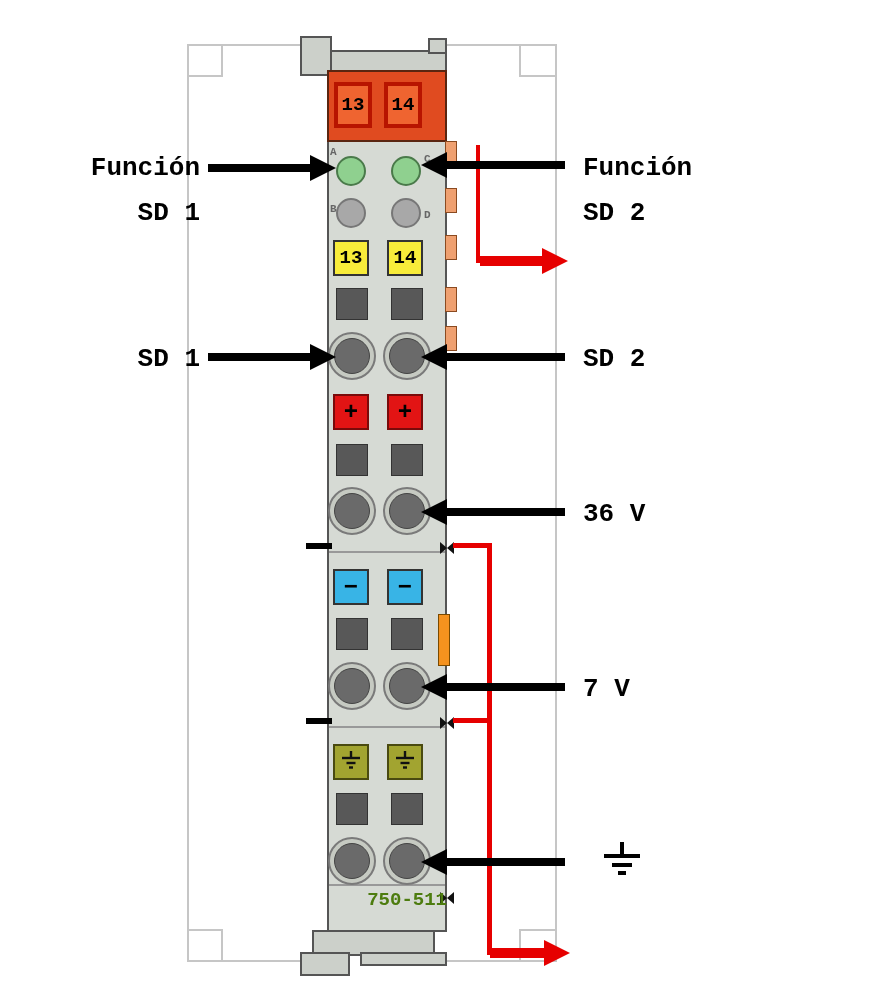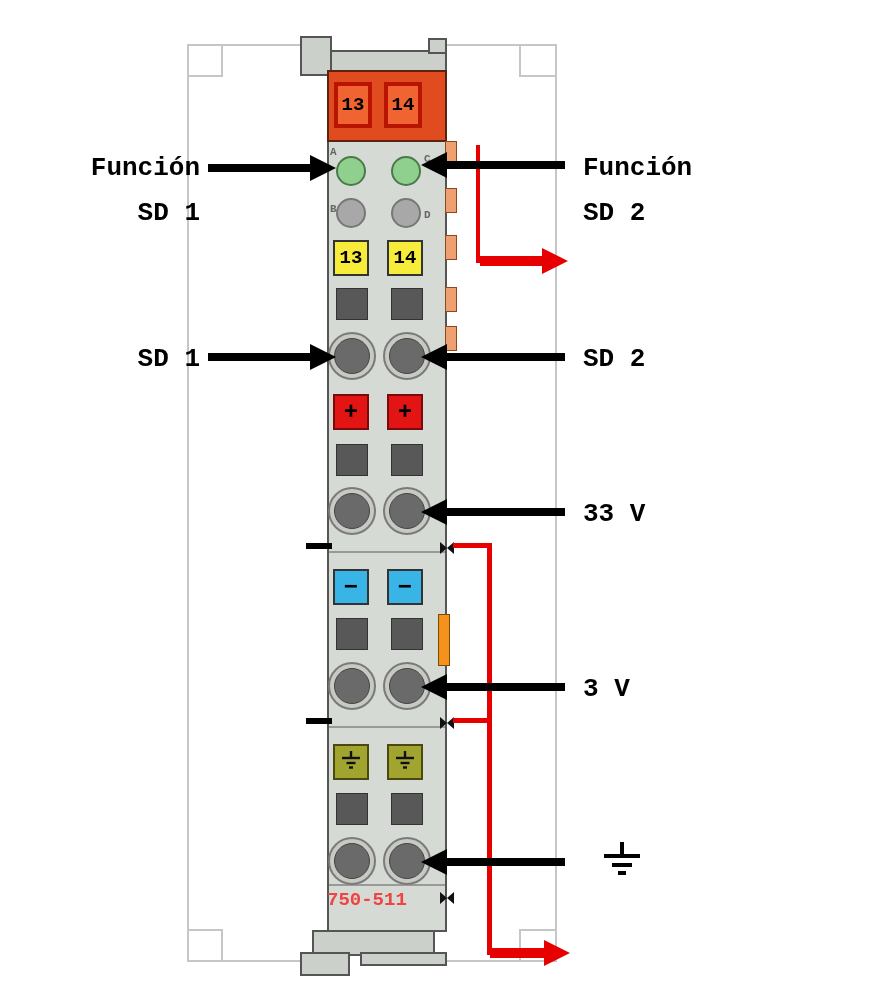--- a/index.html
+++ b/index.html
@@ -176,22 +176,22 @@
   </div>
   <div class="dark-sq" style="left:336px;top:793px;"></div>
   <div class="dark-sq" style="left:391px;top:793px;"></div>
   <div class="clamp" style="left:328px;top:837px;">
     <div class="clamp-inner"></div>
   </div>
   <div class="clamp" style="left:383px;top:837px;">
     <div class="clamp-inner"></div>
   </div>
 
-  <div style="position:absolute;left:327px;top:889px;width:120px;text-align:left;
-              font-weight:bold;font-size:19px;color:#ef4444;">
+  <div style="position:absolute;left:327px;top:889px;width:120px;text-align:right;
+              font-weight:bold;font-size:19px;color:#4d7c0f;">
     <span>750-511</span>
   </div>
 
   <div class="tab" style="left:312px;top:930px;width:123px;height:26px;"></div>
   <div class="tab" style="left:300px;top:952px;width:50px;height:24px;"></div>
   <div class="tab" style="left:360px;top:952px;width:87px;height:14px;"></div>
 
   <div class="data-tab" style="left:445px;top:141px;"></div>
   <div class="data-tab" style="left:445px;top:188px;"></div>
   <div class="data-tab" style="left:445px;top:235px;"></div>
@@ -222,22 +222,22 @@
   <div class="bar-black" style="left:447px;top:683px;width:118px;"></div>
   <div class="head l" style="left:421px;top:849px;"></div>
   <div class="bar-black" style="left:447px;top:858px;width:118px;"></div>
 
   <div class="lbl right" style="left:75px;top:153px;width:125px;">Función</div>
   <div class="lbl right" style="left:75px;top:198px;width:125px;">SD 1</div>
   <div class="lbl" style="left:583px;top:153px;">Función</div>
   <div class="lbl" style="left:583px;top:198px;">SD 2</div>
   <div class="lbl right" style="left:75px;top:344px;width:125px;">SD 1</div>
   <div class="lbl" style="left:583px;top:344px;">SD 2</div>
-  <div class="lbl" style="left:583px;top:499px;">33 V</div>
-  <div class="lbl" style="left:583px;top:674px;">3 V</div>
+  <div class="lbl" style="left:583px;top:499px;">36 V</div>
+  <div class="lbl" style="left:583px;top:674px;">7 V</div>
   <span style="position:absolute;left:600px;top:840px;">
     <svg width="44" height="40" viewBox="0 0 44 40" fill="none" stroke="#000" stroke-width="4">
       <line x1="22" y1="2" x2="22" y2="16"></line>
         <line x1="4" y1="16" x2="40" y2="16"></line>
       <line x1="12" y1="25" x2="32" y2="25"></line>
         <line x1="18" y1="33" x2="26" y2="33"></line>
     </svg>
   </span>
 
 </div>

